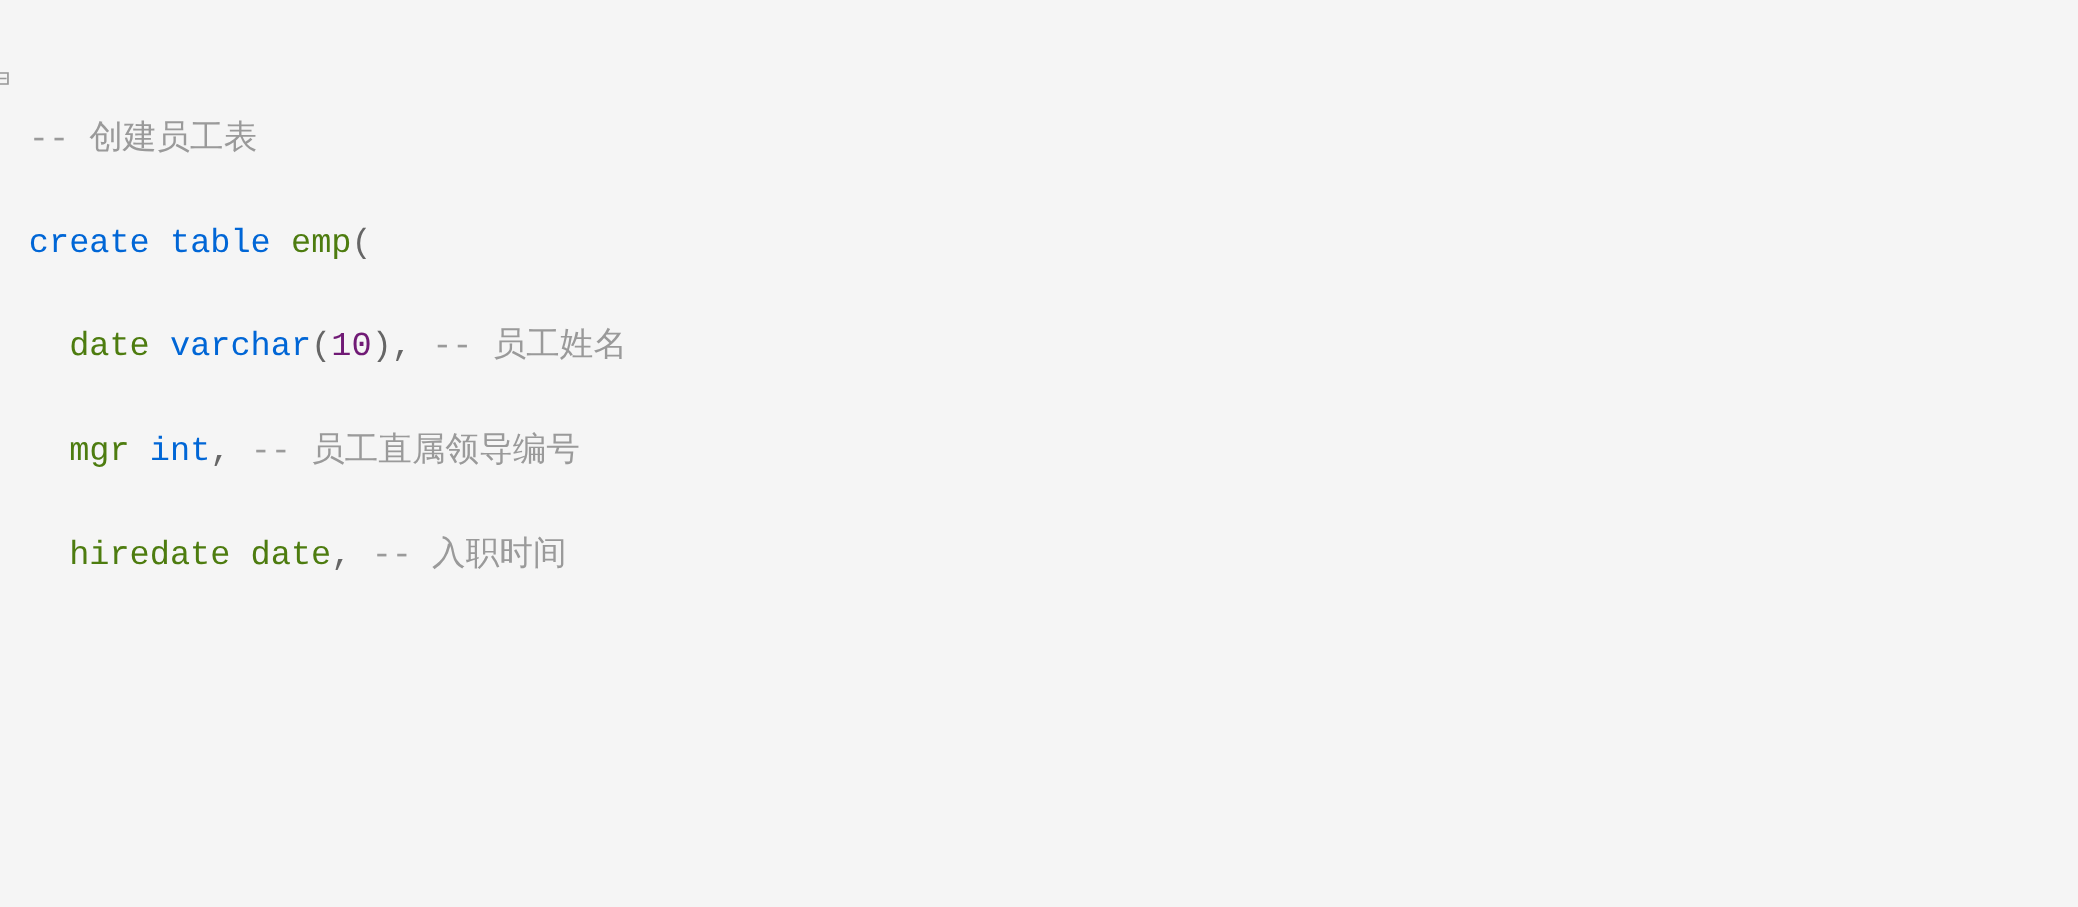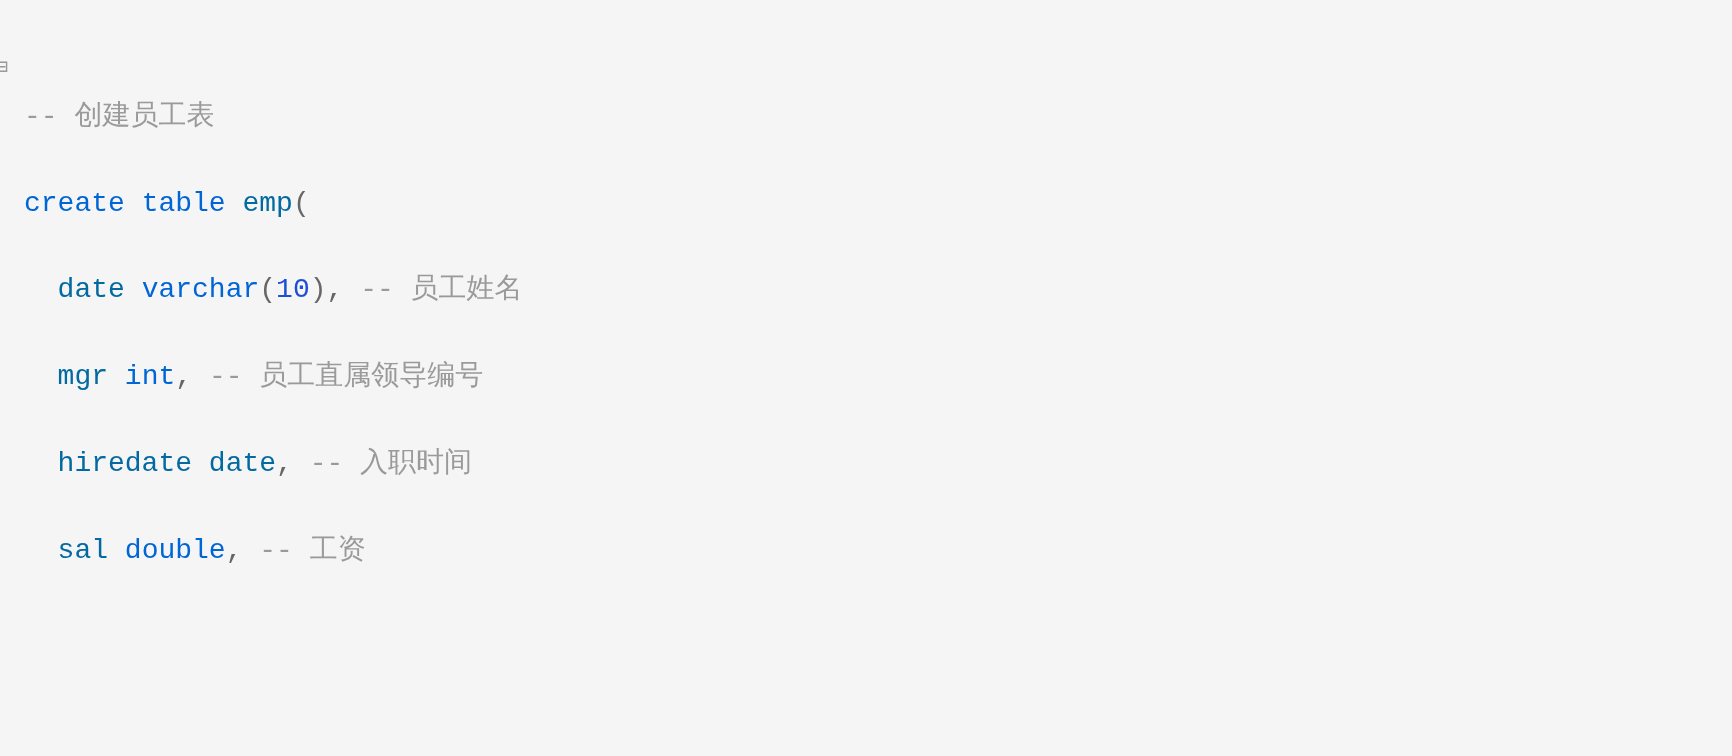--- a/index.html
+++ b/index.html
@@ -25,36 +25,35 @@
     top: 52px;
     color: #999;
     font-size: 20px;
   }
   .line {
     display: block;
     padding-left: 12px;
   }
   .kw { color: #0066d6; text-align: right; }
   .ty { color: #0066d6; }
-  .id { color: #0369a1; }
+  .id { color: #4d7c0f; }
   .cm { color: #9a9a9a; }
-  .num { color: #1d4ed8; margin-top: 21px; }
+  .num { color: #701a75; margin-top: 21px; }
   .punct { color: #666; }
 </style>
 </head>
 <body>
 
 <div class="editor">
 <span class="fold-mark">⊟</span>
 <span class="line"><span class="cm">-- 创建员工表</span></span>
 <span class="line"><span class="kw">create</span> <span class="kw">table</span> <span class="id">emp</span><span class="punct">(</span></span>
 <span class="line">  <span class="id">date</span> <span class="ty">varchar</span><span class="punct">(</span><span class="num">10</span><span class="punct">)</span><span class="punct">,</span> <span class="cm">-- 员工姓名</span></span>
 <span class="line">  <span class="id">mgr</span> <span class="ty">int</span><span class="punct">,</span> <span class="cm">-- 员工直属领导编号</span></span>
 <span class="line">  <span class="id">hiredate</span> <span class="id">date</span><span class="punct">,</span> <span class="cm">-- 入职时间</span></span>
-<span class="line">  <span class="id">sal</span> <span class="ty">double</span><span class="punct">,</span> <span class="cm">-- 工资</span></span>
 
 
 
 
 
 
 
 
 </div>
 

